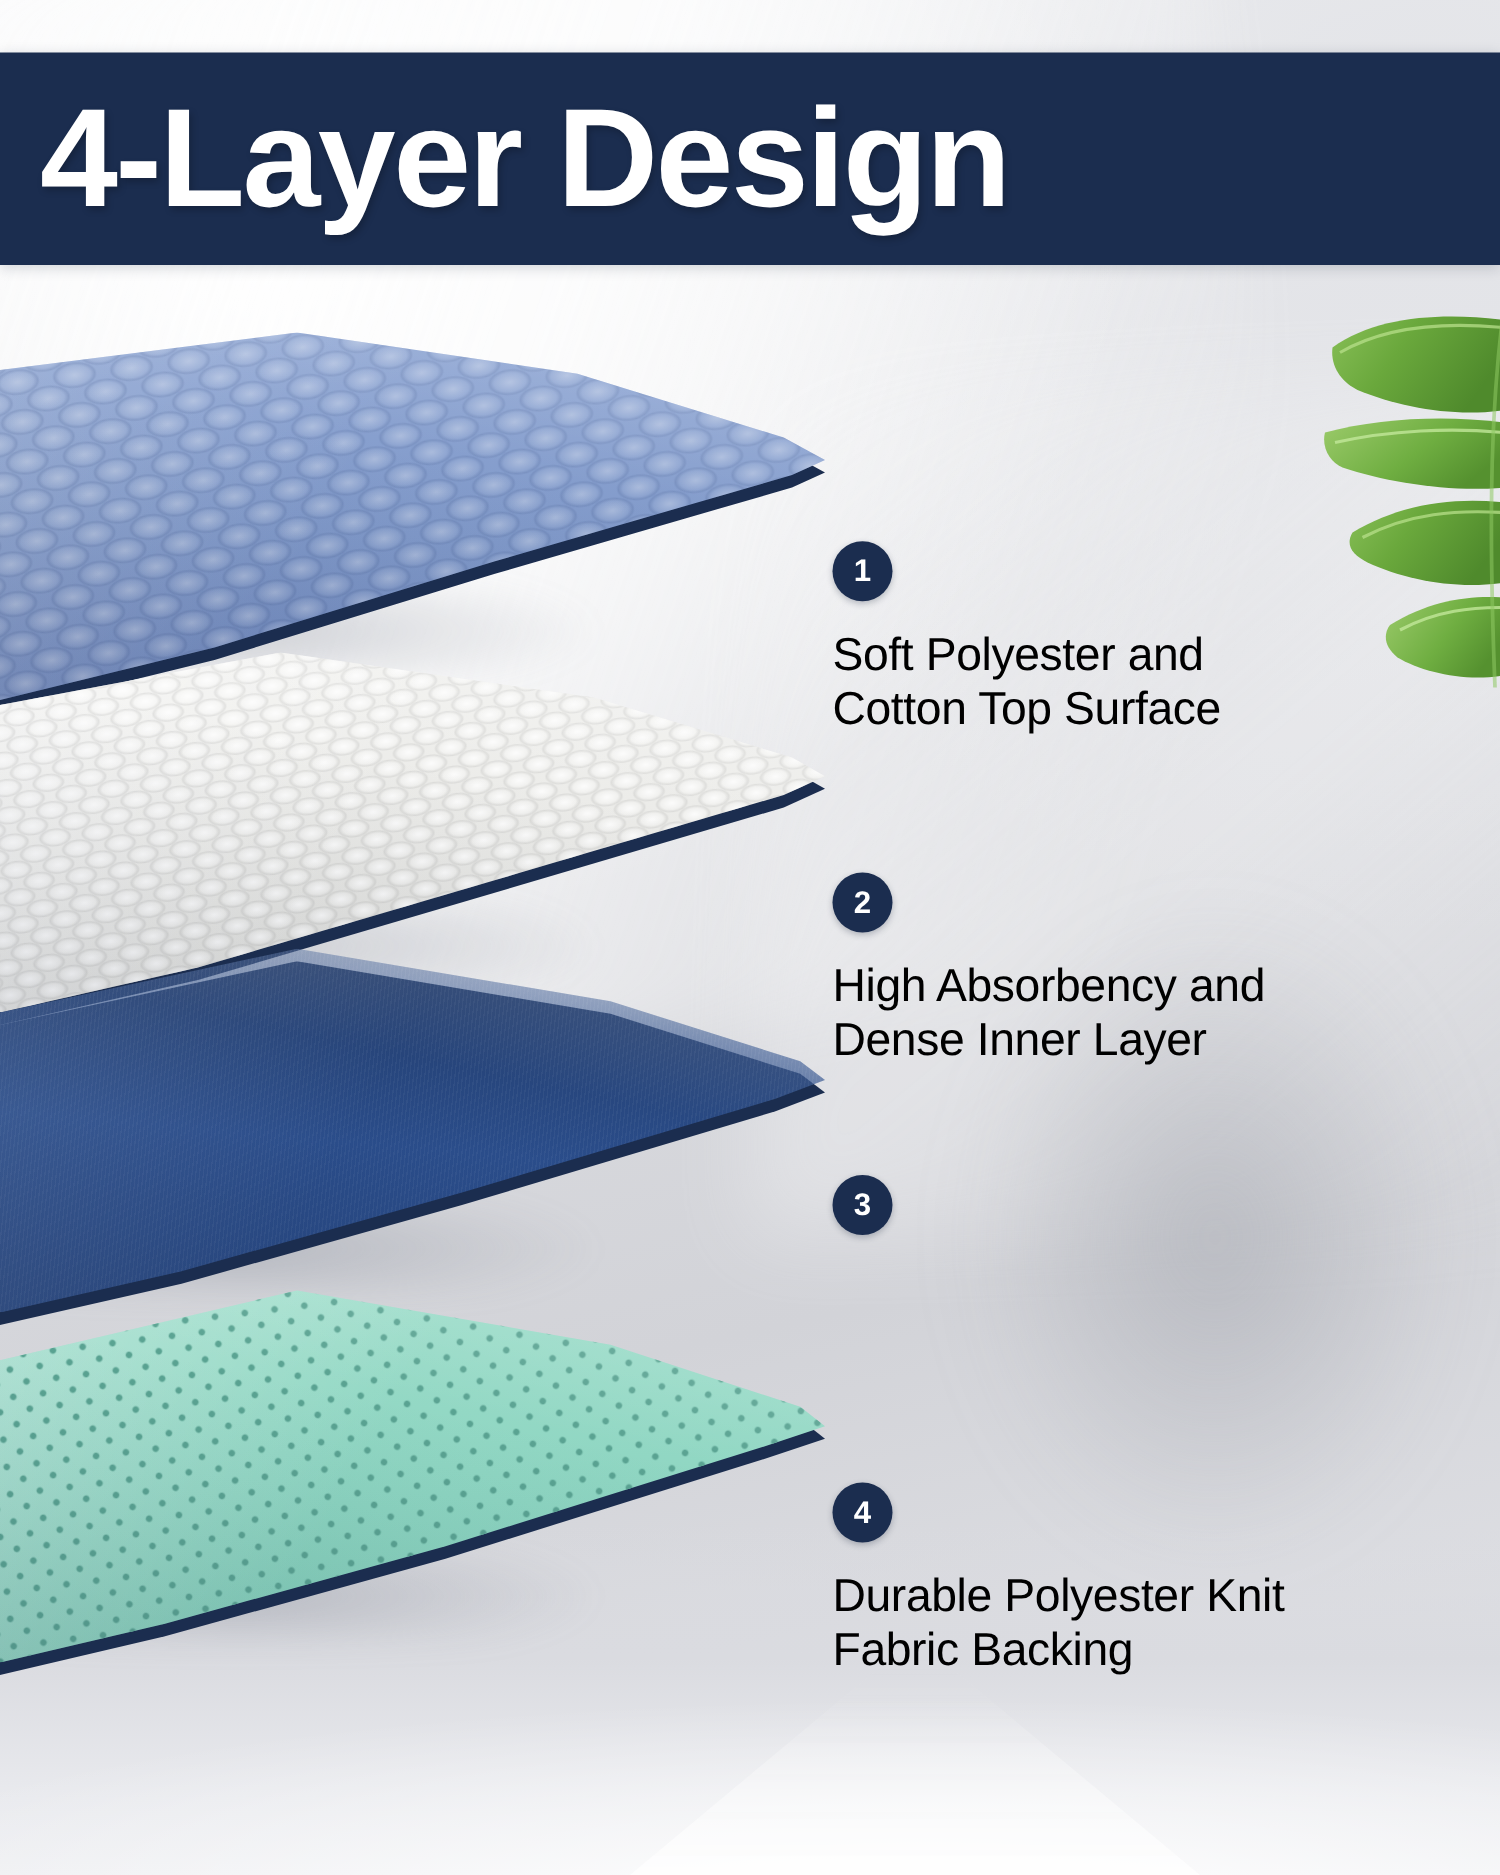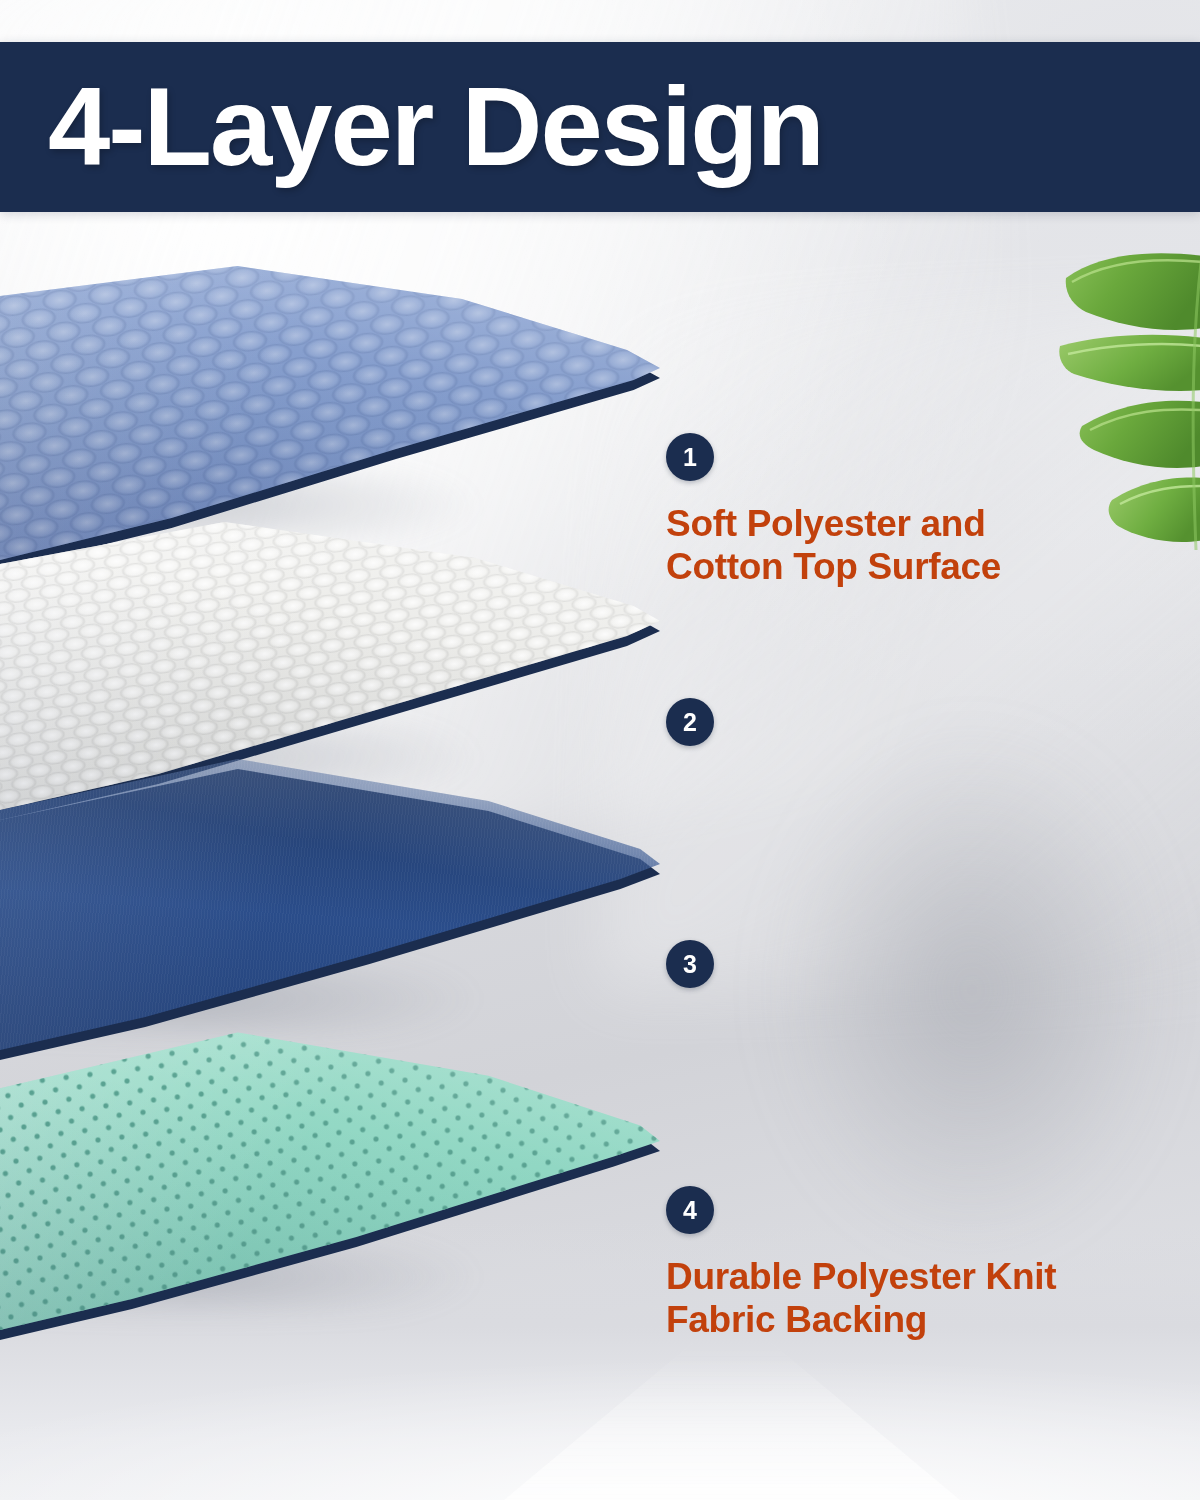--- a/index.html
+++ b/index.html
@@ -51,21 +51,21 @@
   }
 
   
   .banner{
     position:absolute;left:0;top:42px;width:1200px;height:170px;
     background:#1b2d4f;display:flex;align-items:center;
     box-shadow:0 2px 10px rgba(30,40,60,.18);
   }
   .banner-title{
     color:#ffffff;font-size:112px;font-weight:700;letter-spacing:-2px;
-    line-height:1;padding-left:48px;white-space:nowrap;
+    line-height:1;padding-left:32px;white-space:nowrap;
     text-shadow:2px 3px 6px rgba(0,0,0,.22);
   }
 
   
   .leaf-wrap{
     position:absolute;right:-4px;top:250px;width:180px;height:320px;
     pointer-events:none;
   }
   .leaf-wrap svg{display:block;width:100%;height:100%;}
 
@@ -166,22 +166,22 @@
   .callouts{position:absolute;left:0;top:0;width:1200px;height:1500px;}
   .callout{position:absolute;left:666px;width:470px;}
   .badge{
     width:48px;height:48px;border-radius:50%;
     background:#1b2d4f;color:#fff;
     display:flex;align-items:center;justify-content:center;
     font-size:25px;font-weight:700;line-height:1;
     box-shadow:0 2px 5px rgba(30,40,60,.28);
   }
   .callout-text{
-    margin-top:22px;color:#c2410c;
-    font-size:37px;line-height:1.16;font-weight:700;letter-spacing:-.3px;
+    margin-top:22px;color:#000000;
+    font-size:37px;line-height:1.16;font-weight:400;letter-spacing:-.3px;
     white-space:pre-line;
   }
 
   .c1{top:433px;}
   .c2{top:698px;}
   .c3{top:940px;}
   .c4{top:1186px;}
 </style>
 </head>
 <body>
@@ -276,20 +276,22 @@
   <div class="callouts">
 
     <div class="callout c1">
       <div class="badge">1</div>
       <div class="callout-text">Soft Polyester and
 Cotton Top Surface</div>
     </div>
 
     <div class="callout c2">
       <div class="badge">2</div>
+      <div class="callout-text">High Absorbency and
+Dense Inner Layer</div>
     </div>
 
     <div class="callout c3">
       <div class="badge">3</div>
     </div>
 
     <div class="callout c4">
       <div class="badge">4</div>
       <div class="callout-text">Durable Polyester Knit
 Fabric Backing</div>

